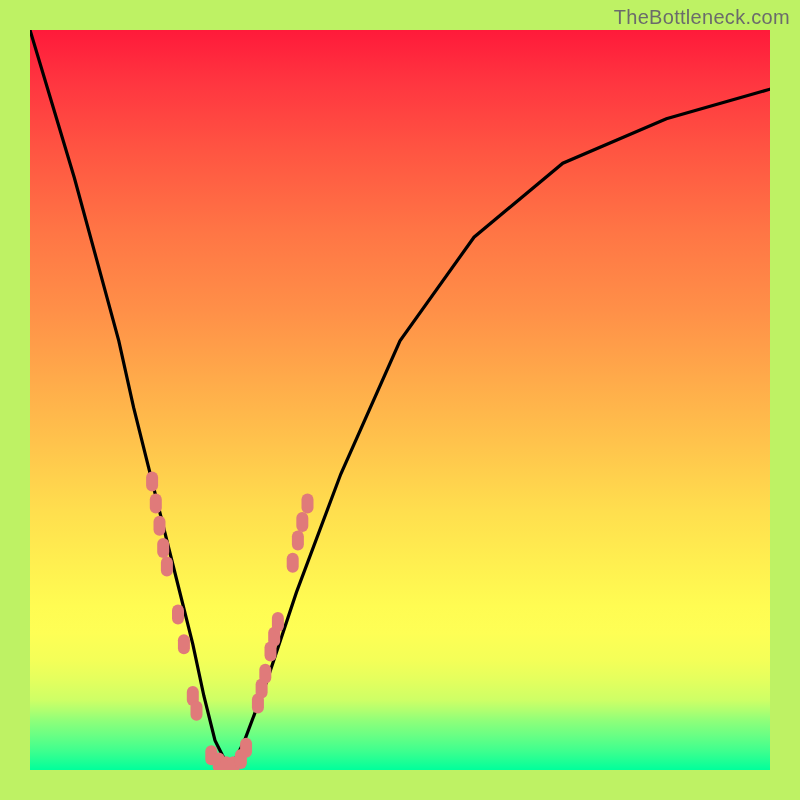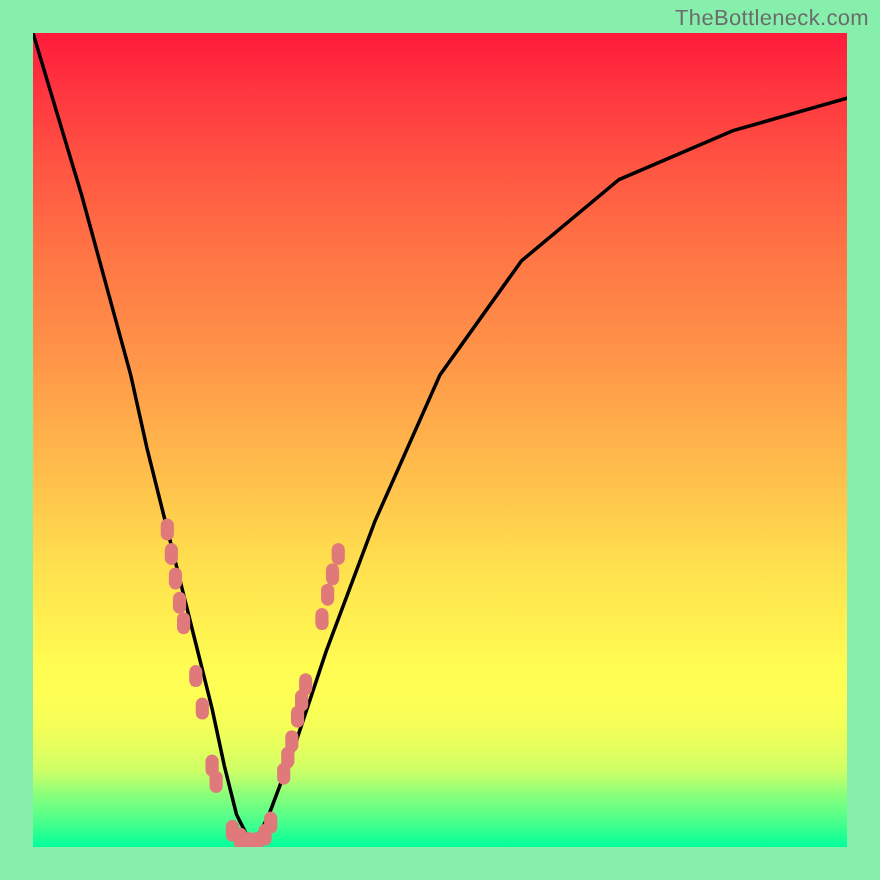--- a/index.html
+++ b/index.html
@@ -10,21 +10,21 @@
     background: #000;
     overflow: hidden;
     font-family: Arial, Helvetica, sans-serif;
   }
   .frame {
     position: absolute;
     top: 0;
     left: 0;
     width: 800px;
     height: 800px;
-    background: #86efac;
+    background: #bef264;
   }
   .plot-area {
     position: absolute;
     top: 30px;
     left: 30px;
     width: 740px;
     height: 740px;
     overflow: hidden;
   }
   .gradient-main {

